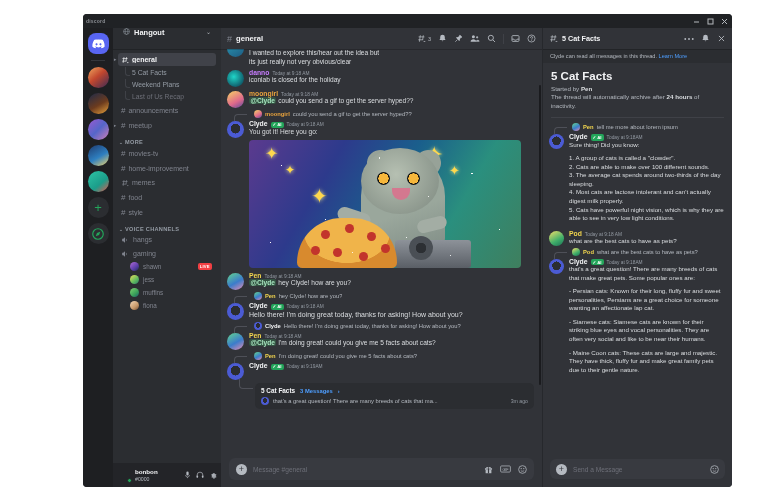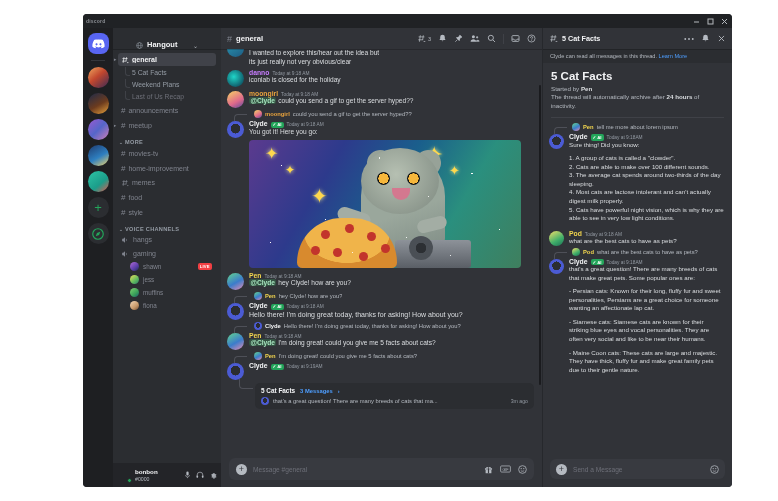--- a/index.html
+++ b/index.html
@@ -48,22 +48,22 @@
     position: relative; flex: 0 0 21px; overflow: hidden;
   }
   .guild.home { background: #5865f2; border-radius: 8px; }
   .rail-sep { width: 14px; height: 1px; background: #35373c; flex:0 0 1px; margin: 1px 0;}
   .guild.addsrv { background: #2b2d31; color: #23a55a; font-size: 13px; font-weight: 300; line-height: 1; }
   .guild.explore { background: #2b2d31; color: #23a55a; }
 
   
   .chanbar { width: 108px; flex: 0 0 108px; background: #2b2d31; display: flex; flex-direction: column; }
   .srvhdr {
-    height: 21px; flex: 0 0 21px; display: flex; align-items: flex-end;
-    padding: 0 23px; box-shadow: 0 1px 0 rgba(0,0,0,.22);
+    height: 21px; flex: 0 0 21px; display: flex; align-items: flex-start;
+    padding: 0 10px; box-shadow: 0 1px 0 rgba(0,0,0,.22);
     gap: 4px;
   }
   .srvhdr .nm { color: #f2f3f5; font-size: 7.5px; font-weight: bold; flex: 1; }
   .srvhdr .globe { width: 7px; height: 7px; }
   .chevron { color: #b5bac1; font-size: 6px; }
 
   .chanlist { flex: 1; overflow: hidden; padding: 4px 0 0 0; }
   .cat {
     display: flex; align-items: center; gap: 2px;
     padding: 6px 4px 1px 6px; color: #949ba4;

